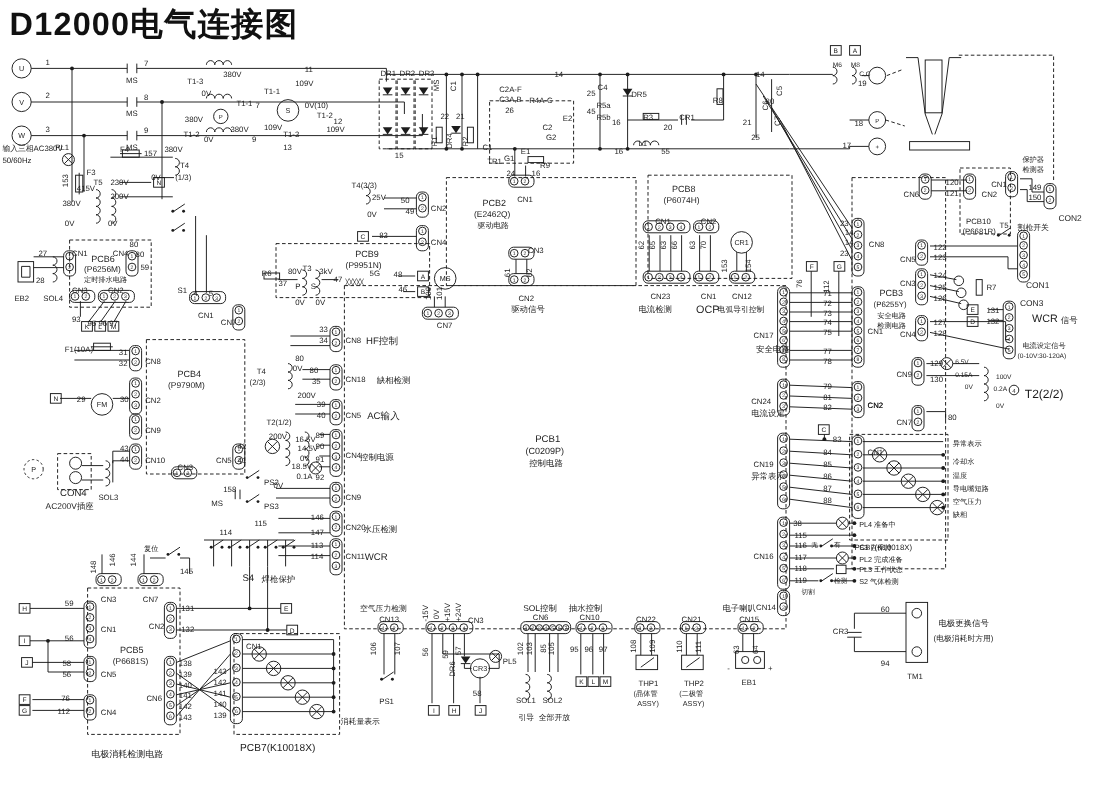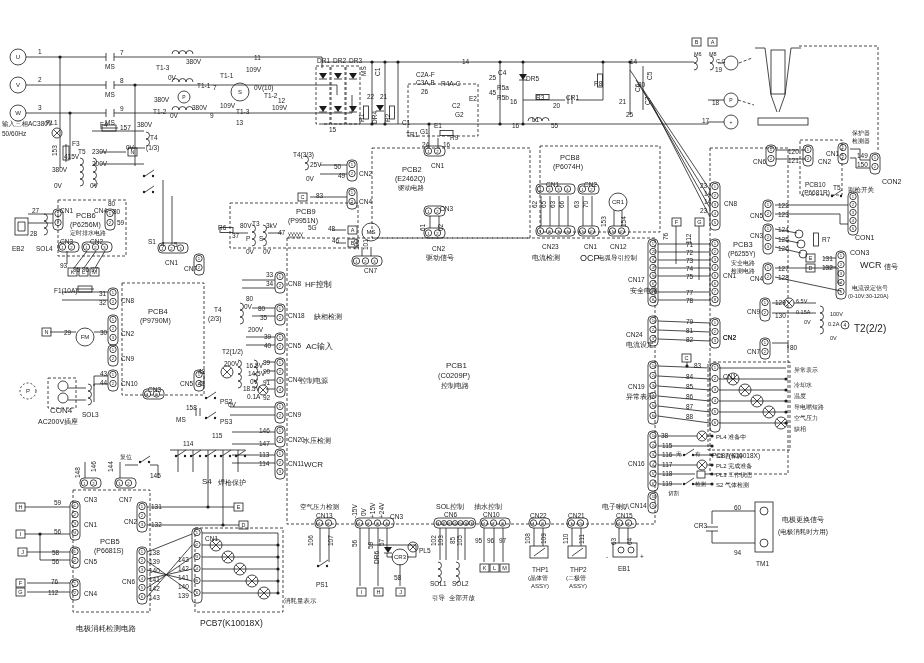--- a/index.html
+++ b/index.html
@@ -7,20 +7,21 @@
          font-family:"Liberation Sans",sans-serif;}
   #title{position:absolute;left:8px;top:2px;font-size:27px;font-weight:bold;color:#111;
          letter-spacing:1px;font-family:"Liberation Sans",sans-serif;}
   svg{position:absolute;left:0;top:0;}
   svg text{font-family:"Liberation Sans",sans-serif;fill:#1c1c1c;}
 </style>
 </head>
 <body>
 
 <div id="stage">
+  <div id="title">D12000电气连接图</div>
   <svg id="scene" width="924" height="663" viewBox="0 0 924 663">
       <g>
         <rect stroke="#1c1c1c" fill="none" stroke-width="0.8" x="287" y="238" width="368" height="286" stroke-dasharray="3,2"></rect>
       </g>
       <g>
         <rect stroke="#1c1c1c" fill="none" stroke-width="0.8" x="372" y="148" width="158" height="90" stroke-dasharray="3,2"></rect>
       </g>
       <g>
         <rect stroke="#1c1c1c" fill="none" stroke-width="0.8" x="540" y="146" width="120" height="86" stroke-dasharray="3,2"></rect>
       </g>

